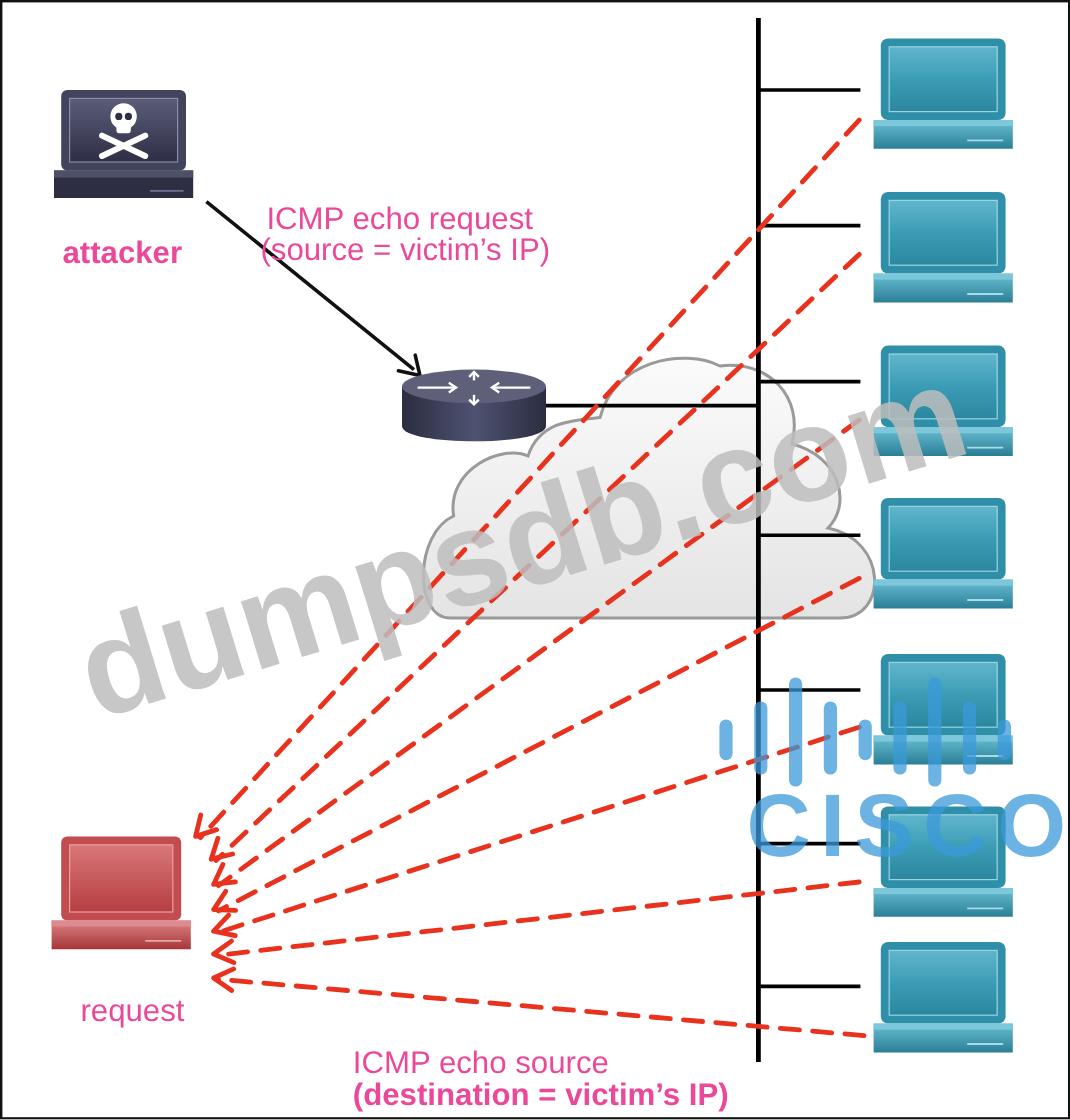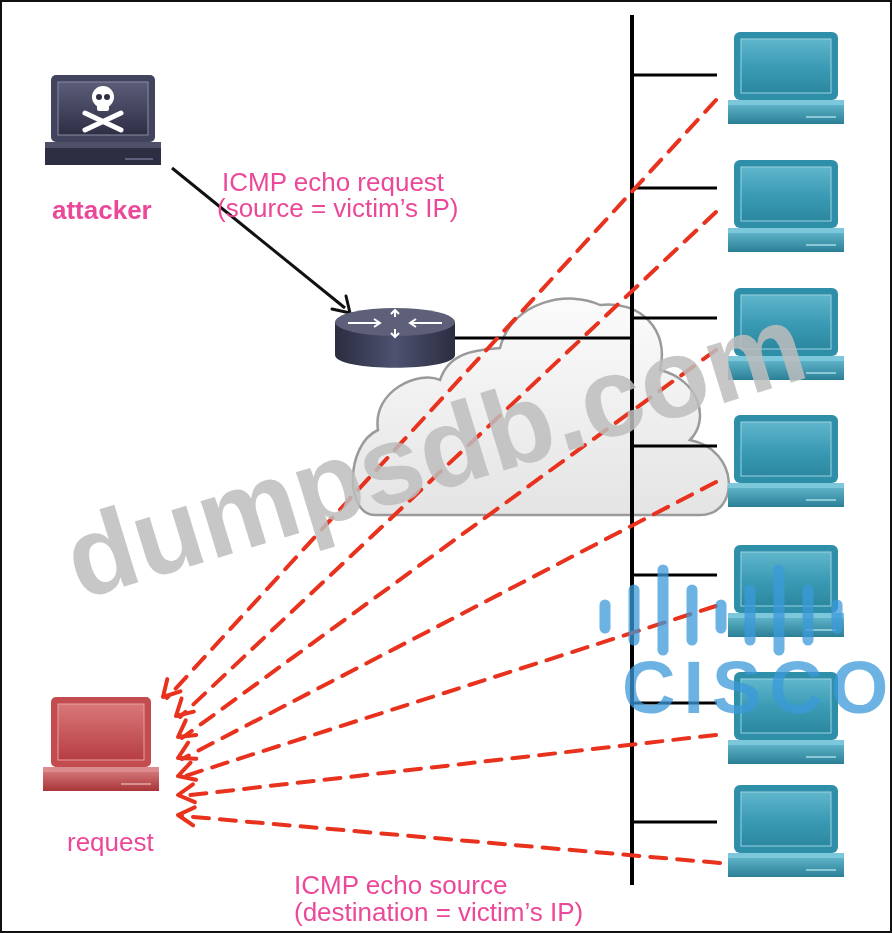--- a/index.html
+++ b/index.html
@@ -208,13 +208,13 @@
       </g>
     <text id="ciscoText" x="622" y="713" font-family="Liberation Sans, sans-serif" font-weight="bold" font-size="74" letter-spacing="8" fill="#3b9ad9" fill-opacity="0.75">CISCO</text>
   </g>
 </svg>
 
 <div class="lbl" style="left:52px;top:182px;font-weight:bold;">attacker</div>
 <div class="lbl" style="left:222px;top:154px;">ICMP echo request</div>
 <div class="lbl" style="left:217px;top:180px;">(source = victim’s IP)</div>
 <div class="lbl" style="left:67px;top:814px;">request</div>
 <div class="lbl" style="left:294px;top:857px;">ICMP echo source</div>
-<div class="lbl" style="left:294px;top:884px;">(destination = victim’s IP)</div>
+<div class="lbl" style="left:294px;top:884px;font-weight:bold;">(destination = victim’s IP)</div>
 
 </body></html>

